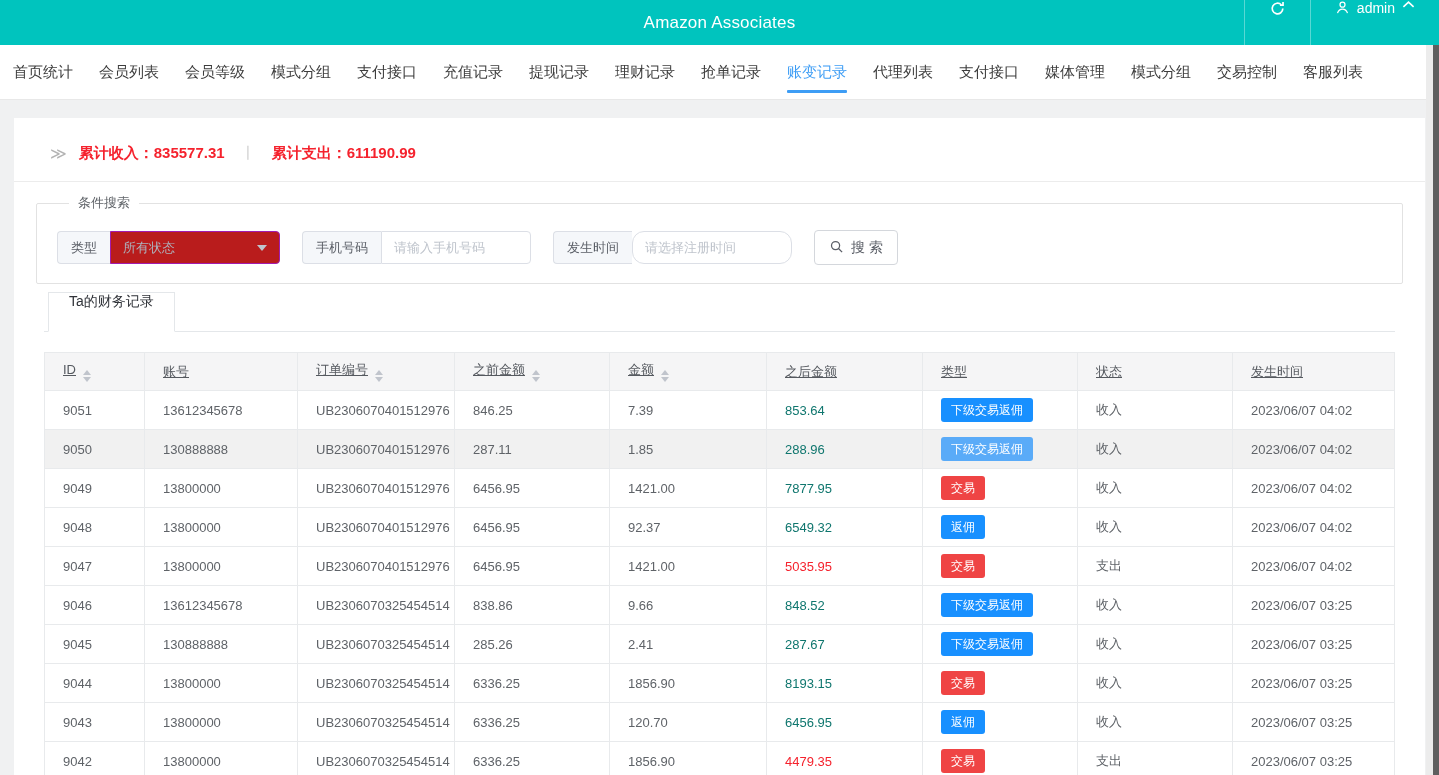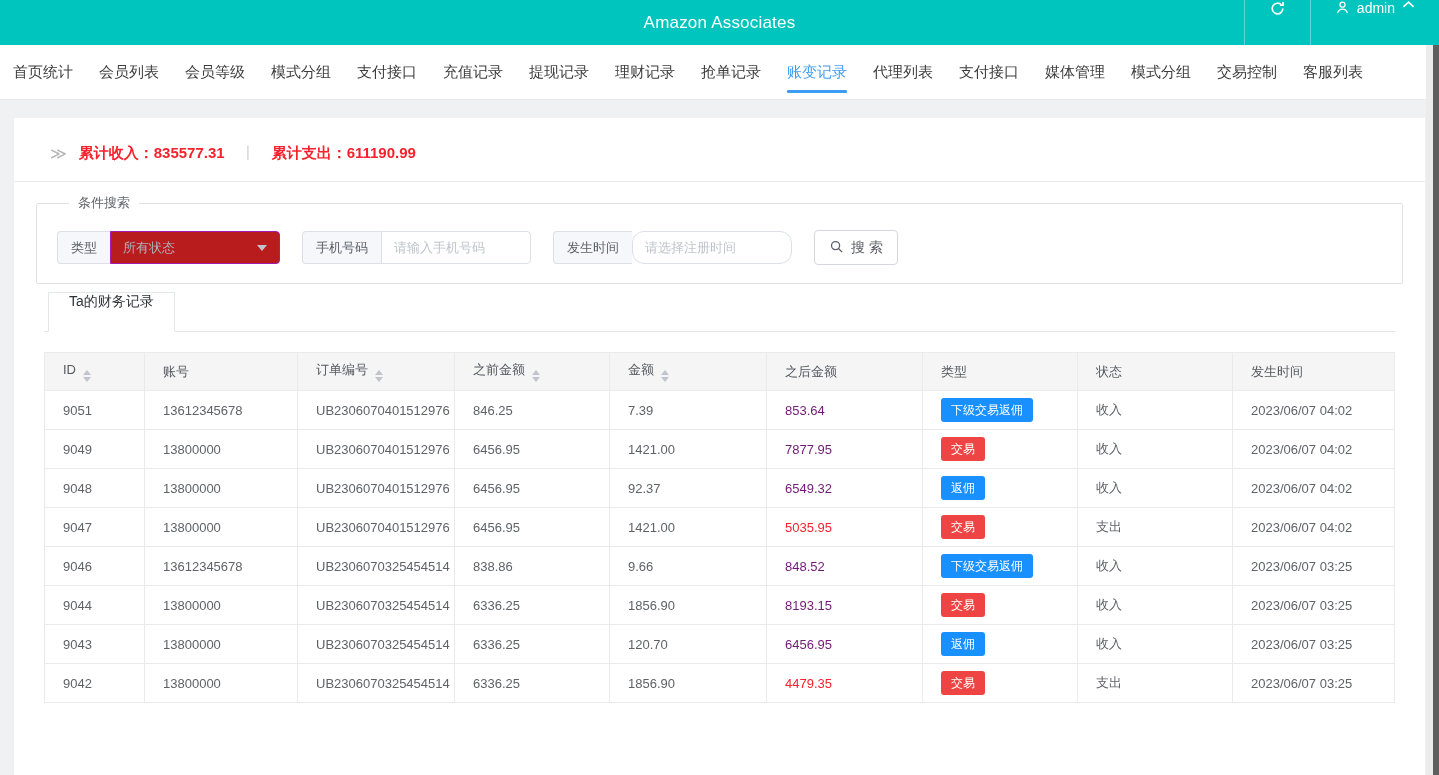--- a/index.html
+++ b/index.html
@@ -103,33 +103,33 @@
   }
 
   
   .table-wrap { margin:20px 30px 0; }
   table { width:100%; border-collapse:collapse; table-layout:fixed; }
   th, td {
     border:1px solid #e8eaec; height:39px; padding:0 18px;
     text-align:left; font-size:13px; color:#5f6368; font-weight:normal;
     white-space:nowrap; overflow:hidden;
   }
-  thead th { background:#f5f5f6; height:38px; color:#55595f; }
+  thead th { background:#f5f5f6; height:38px; color:#55595f;text-decoration:underline; }
   .c-id{width:100px}.c-account{width:153px}.c-order_no{width:157px}
   .c-before{width:155px}.c-amount{width:157px}.c-after{width:156px}
   .c-type{width:155px}.c-status{width:155px}.c-time{width:auto}
 
   .sort-caret {
     display:inline-flex; flex-direction:column; gap:2px;
     margin-left:7px; vertical-align:-1px;
   }
   .caret-up { width:0;height:0;border-left:4px solid transparent;border-right:4px solid transparent;border-bottom:5px solid #c0c4cc; }
   .caret-dn { width:0;height:0;border-left:4px solid transparent;border-right:4px solid transparent;border-top:5px solid #c0c4cc; }
 
-  .val-green { color:#701a75;margin-left:37px; }
+  .val-green { color:#0f766e;margin-left:37px; }
   .val-red   { color:#f5222d; }
 
   .tag {
     display:inline-block; padding:6px 10px; border-radius:3px;
     color:#fff; font-size:12px; line-height:1; cursor:pointer; white-space:nowrap;
   }
   .tag-blue       { background:#1890ff; }
   .tag-blue-light { background:#5aabf8; }
   .tag-orange     { background:#ef4444; }
 
@@ -266,20 +266,31 @@
             <td>9051</td>
             <td>13612345678</td>
             <td>UB2306070401512976</td>
             <td>846.25</td>
             <td>7.39</td>
             <td class="val-green">853.64</td>
             <td><span class="tag tag-blue">下级交易返佣</span></td>
             <td>收入</td>
             <td>2023/06/07 04:02</td>
           </tr>
+          <tr class="highlight">
+            <td>9050</td>
+            <td>130888888</td>
+            <td>UB2306070401512976</td>
+            <td>287.11</td>
+            <td>1.85</td>
+            <td class="val-green">288.96</td>
+            <td><span class="tag tag-blue-light">下级交易返佣</span></td>
+            <td>收入</td>
+            <td>2023/06/07 04:02</td>
+          </tr>
           <tr>
             <td>9049</td>
             <td>13800000</td>
             <td>UB2306070401512976</td>
             <td>6456.95</td>
             <td>1421.00</td>
             <td class="val-green">7877.95</td>
             <td><span class="tag tag-orange">交易</span></td>
             <td>收入</td>
             <td>2023/06/07 04:02</td>
@@ -311,20 +322,31 @@
             <td>13612345678</td>
             <td>UB2306070325454514</td>
             <td>838.86</td>
             <td>9.66</td>
             <td class="val-green">848.52</td>
             <td><span class="tag tag-blue">下级交易返佣</span></td>
             <td>收入</td>
             <td>2023/06/07 03:25</td>
           </tr>
           <tr>
+            <td>9045</td>
+            <td>130888888</td>
+            <td>UB2306070325454514</td>
+            <td>285.26</td>
+            <td>2.41</td>
+            <td class="val-green">287.67</td>
+            <td><span class="tag tag-blue">下级交易返佣</span></td>
+            <td>收入</td>
+            <td>2023/06/07 03:25</td>
+          </tr>
+          <tr>
             <td>9044</td>
             <td>13800000</td>
             <td>UB2306070325454514</td>
             <td>6336.25</td>
             <td>1856.90</td>
             <td class="val-green">8193.15</td>
             <td><span class="tag tag-orange">交易</span></td>
             <td>收入</td>
             <td>2023/06/07 03:25</td>
           </tr>

